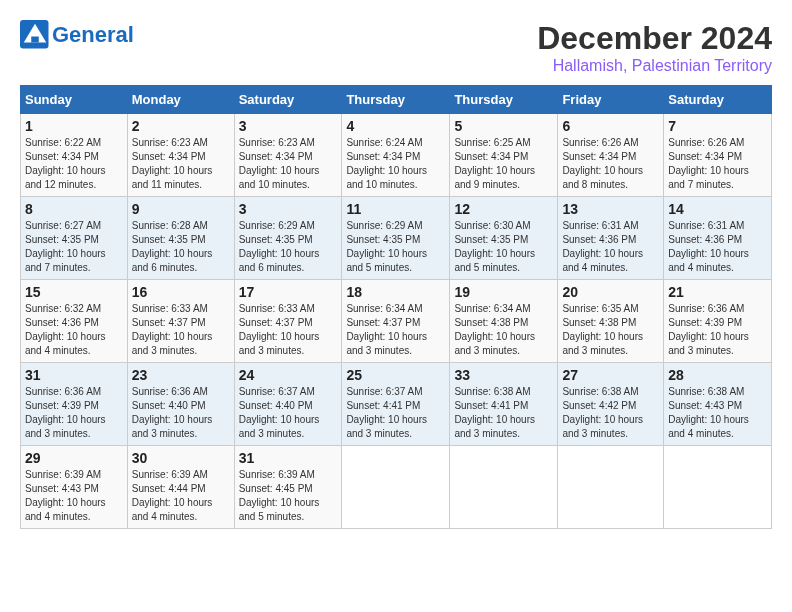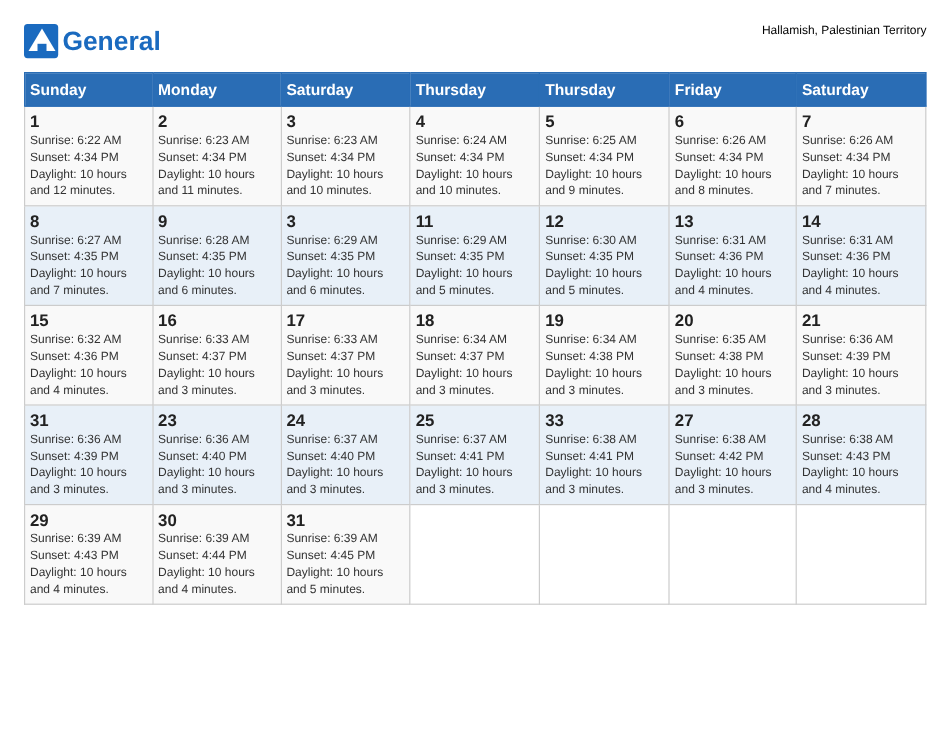--- a/index.html
+++ b/index.html
@@ -36,22 +36,22 @@
     }
     .title-block {
       text-align: right;
     }
     .main-title {
       font-size: 32px;
       font-weight: bold;
       color: #333;
     }
     .subtitle {
-      font-size: 10px;
-      color: #000000;
+      font-size: 16px;
+      color: #8b5cf6;
     }
     table {
       width: 100%;
       border-collapse: collapse;
       font-size: 11px;
     }
     thead tr th {
       background-color: #2a6db5;
       color: #fff;
       padding: 6px 4px;
@@ -97,20 +97,21 @@
     <svg class="logo-icon" viewBox="0 0 40 40">
       <rect x="0" y="0" width="38" height="38" rx="4" fill="#1a6abf"></rect>
       <polygon points="20,5 35,30 5,30" fill="white"></polygon>
       <rect x="15" y="22" width="10" height="8" fill="#1a6abf"></rect>
     </svg>
     <div class="logo-text">
       <div><span>General</span></div>
     </div>
   </div>
   <div class="title-block">
+    <div class="main-title">December 2024</div>
     <div class="subtitle">Hallamish, Palestinian Territory</div>
   </div>
 </div>
 
 <table>
   <thead>
     <tr>
     <th>Sunday</th>
         <th>Monday</th>
         <th>Saturday</th>

